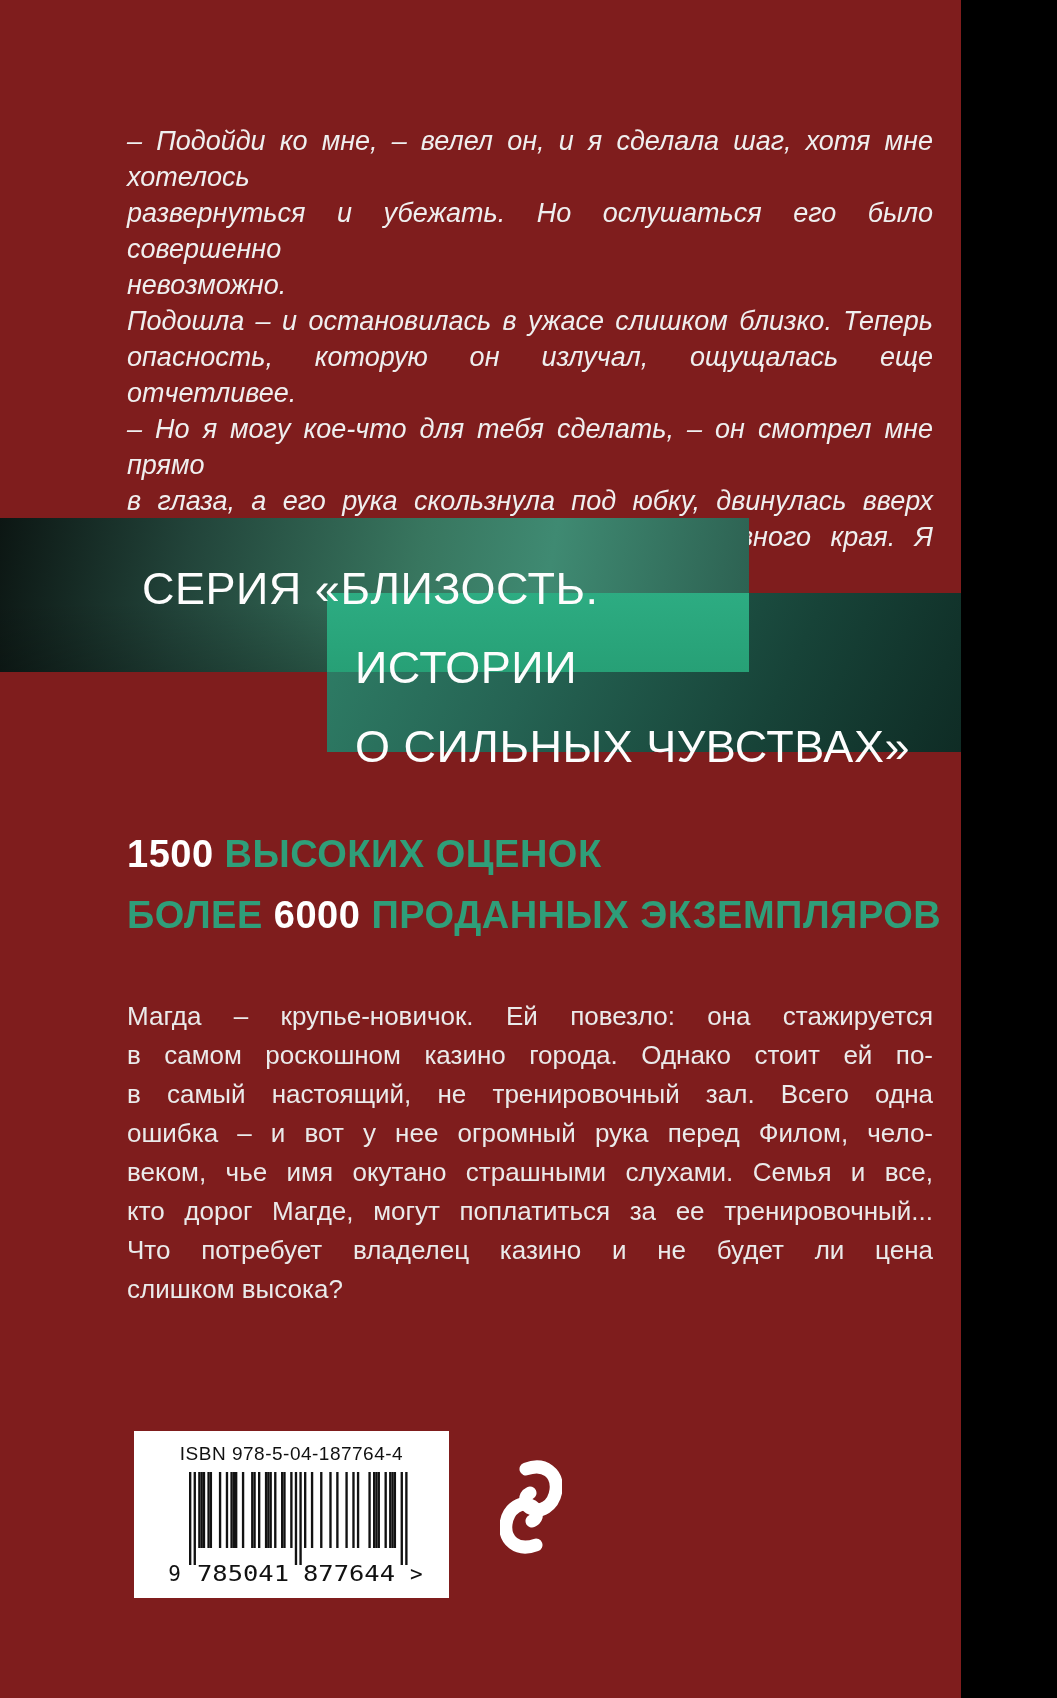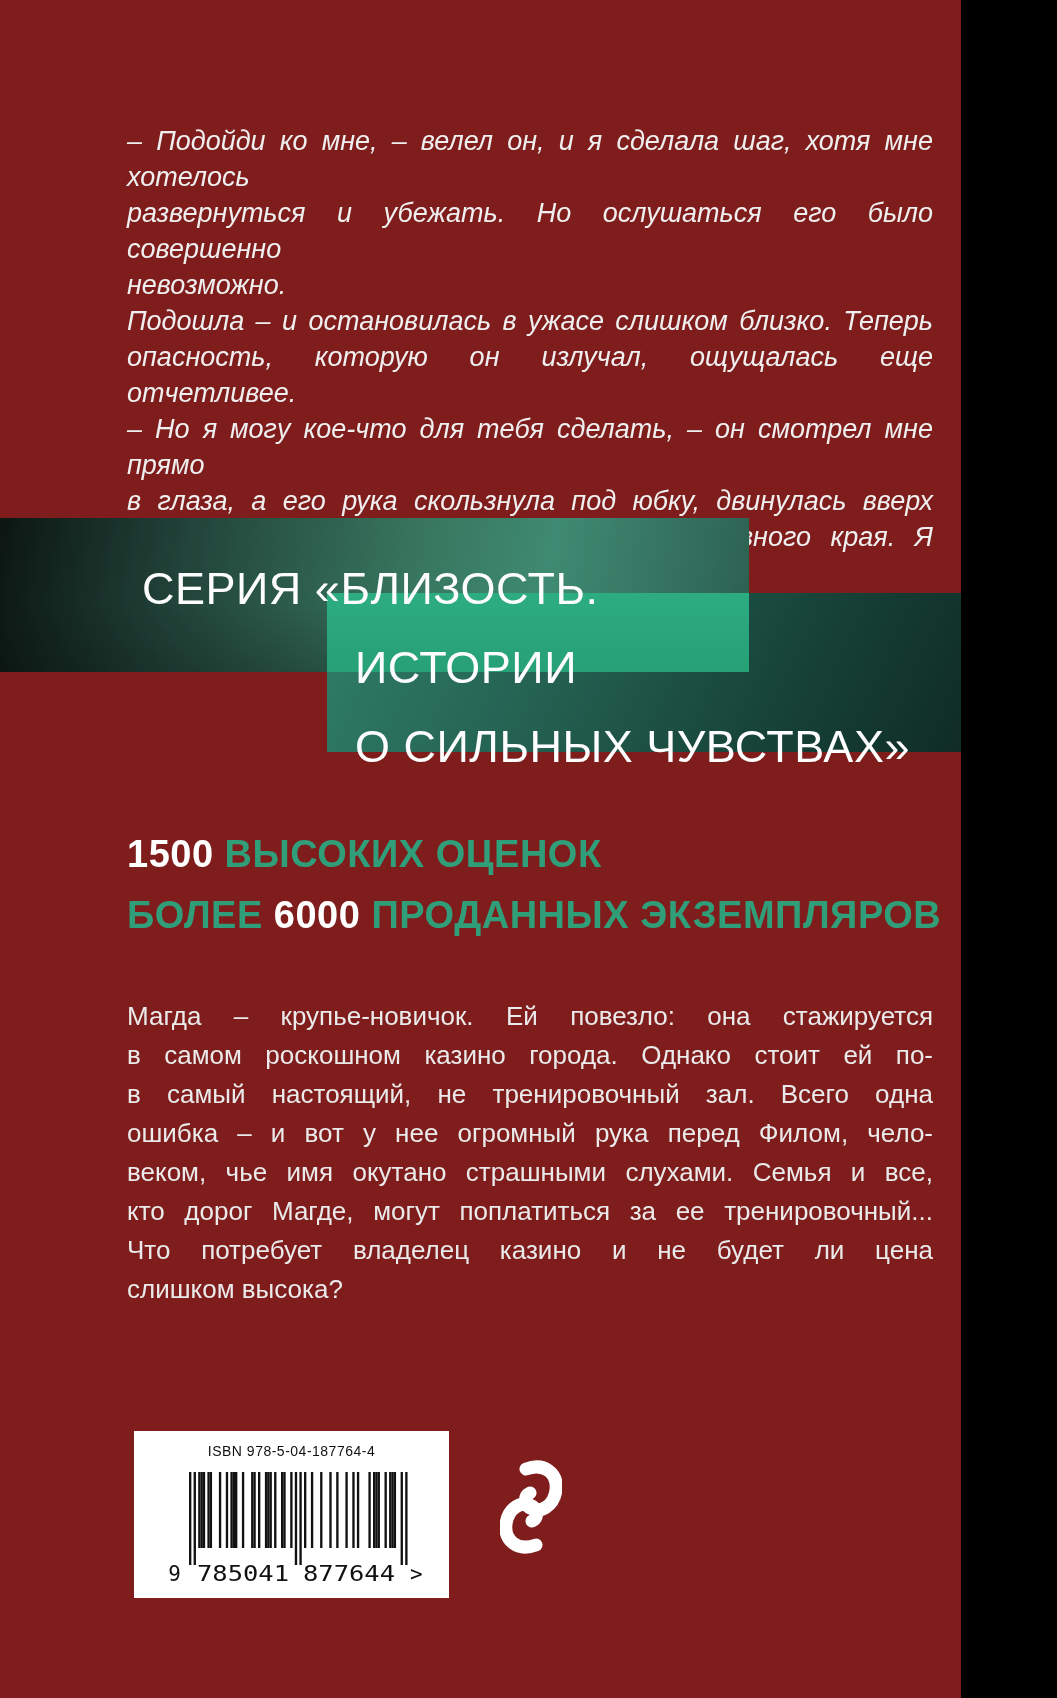--- a/index.html
+++ b/index.html
@@ -52,21 +52,21 @@
     position:absolute;left:127px;top:997px;width:806px;
     font-size:26px;line-height:39px;color:#eaeaea;
   }
   
   .barcode-box{
     position:absolute;left:134px;top:1431px;width:315px;height:167px;
     background:#fff;color:#111;
   }
   .isbn{
     position:absolute;top:12px;left:0;width:100%;
-    text-align:center;font-size:14px;letter-spacing:0.5px;color:#111;
+    text-align:center;font-size:19px;letter-spacing:0.5px;color:#111;
   }
   #barcode-svg{position:absolute;left:17px;top:38px;}
   #barcode-svg rect{fill:#121212;}
   #barcode-svg text{font-family:"DejaVu Sans Mono",monospace;font-size:21px;fill:#111;}
   
   .logo{position:absolute;left:500px;top:1460px;width:62px;height:94px;}
   .logo svg{display:block;width:100%;height:100%;}
   .logo path{fill:none;stroke:#fff;stroke-width:13;stroke-linecap:round;}
 </style>
 </head>

